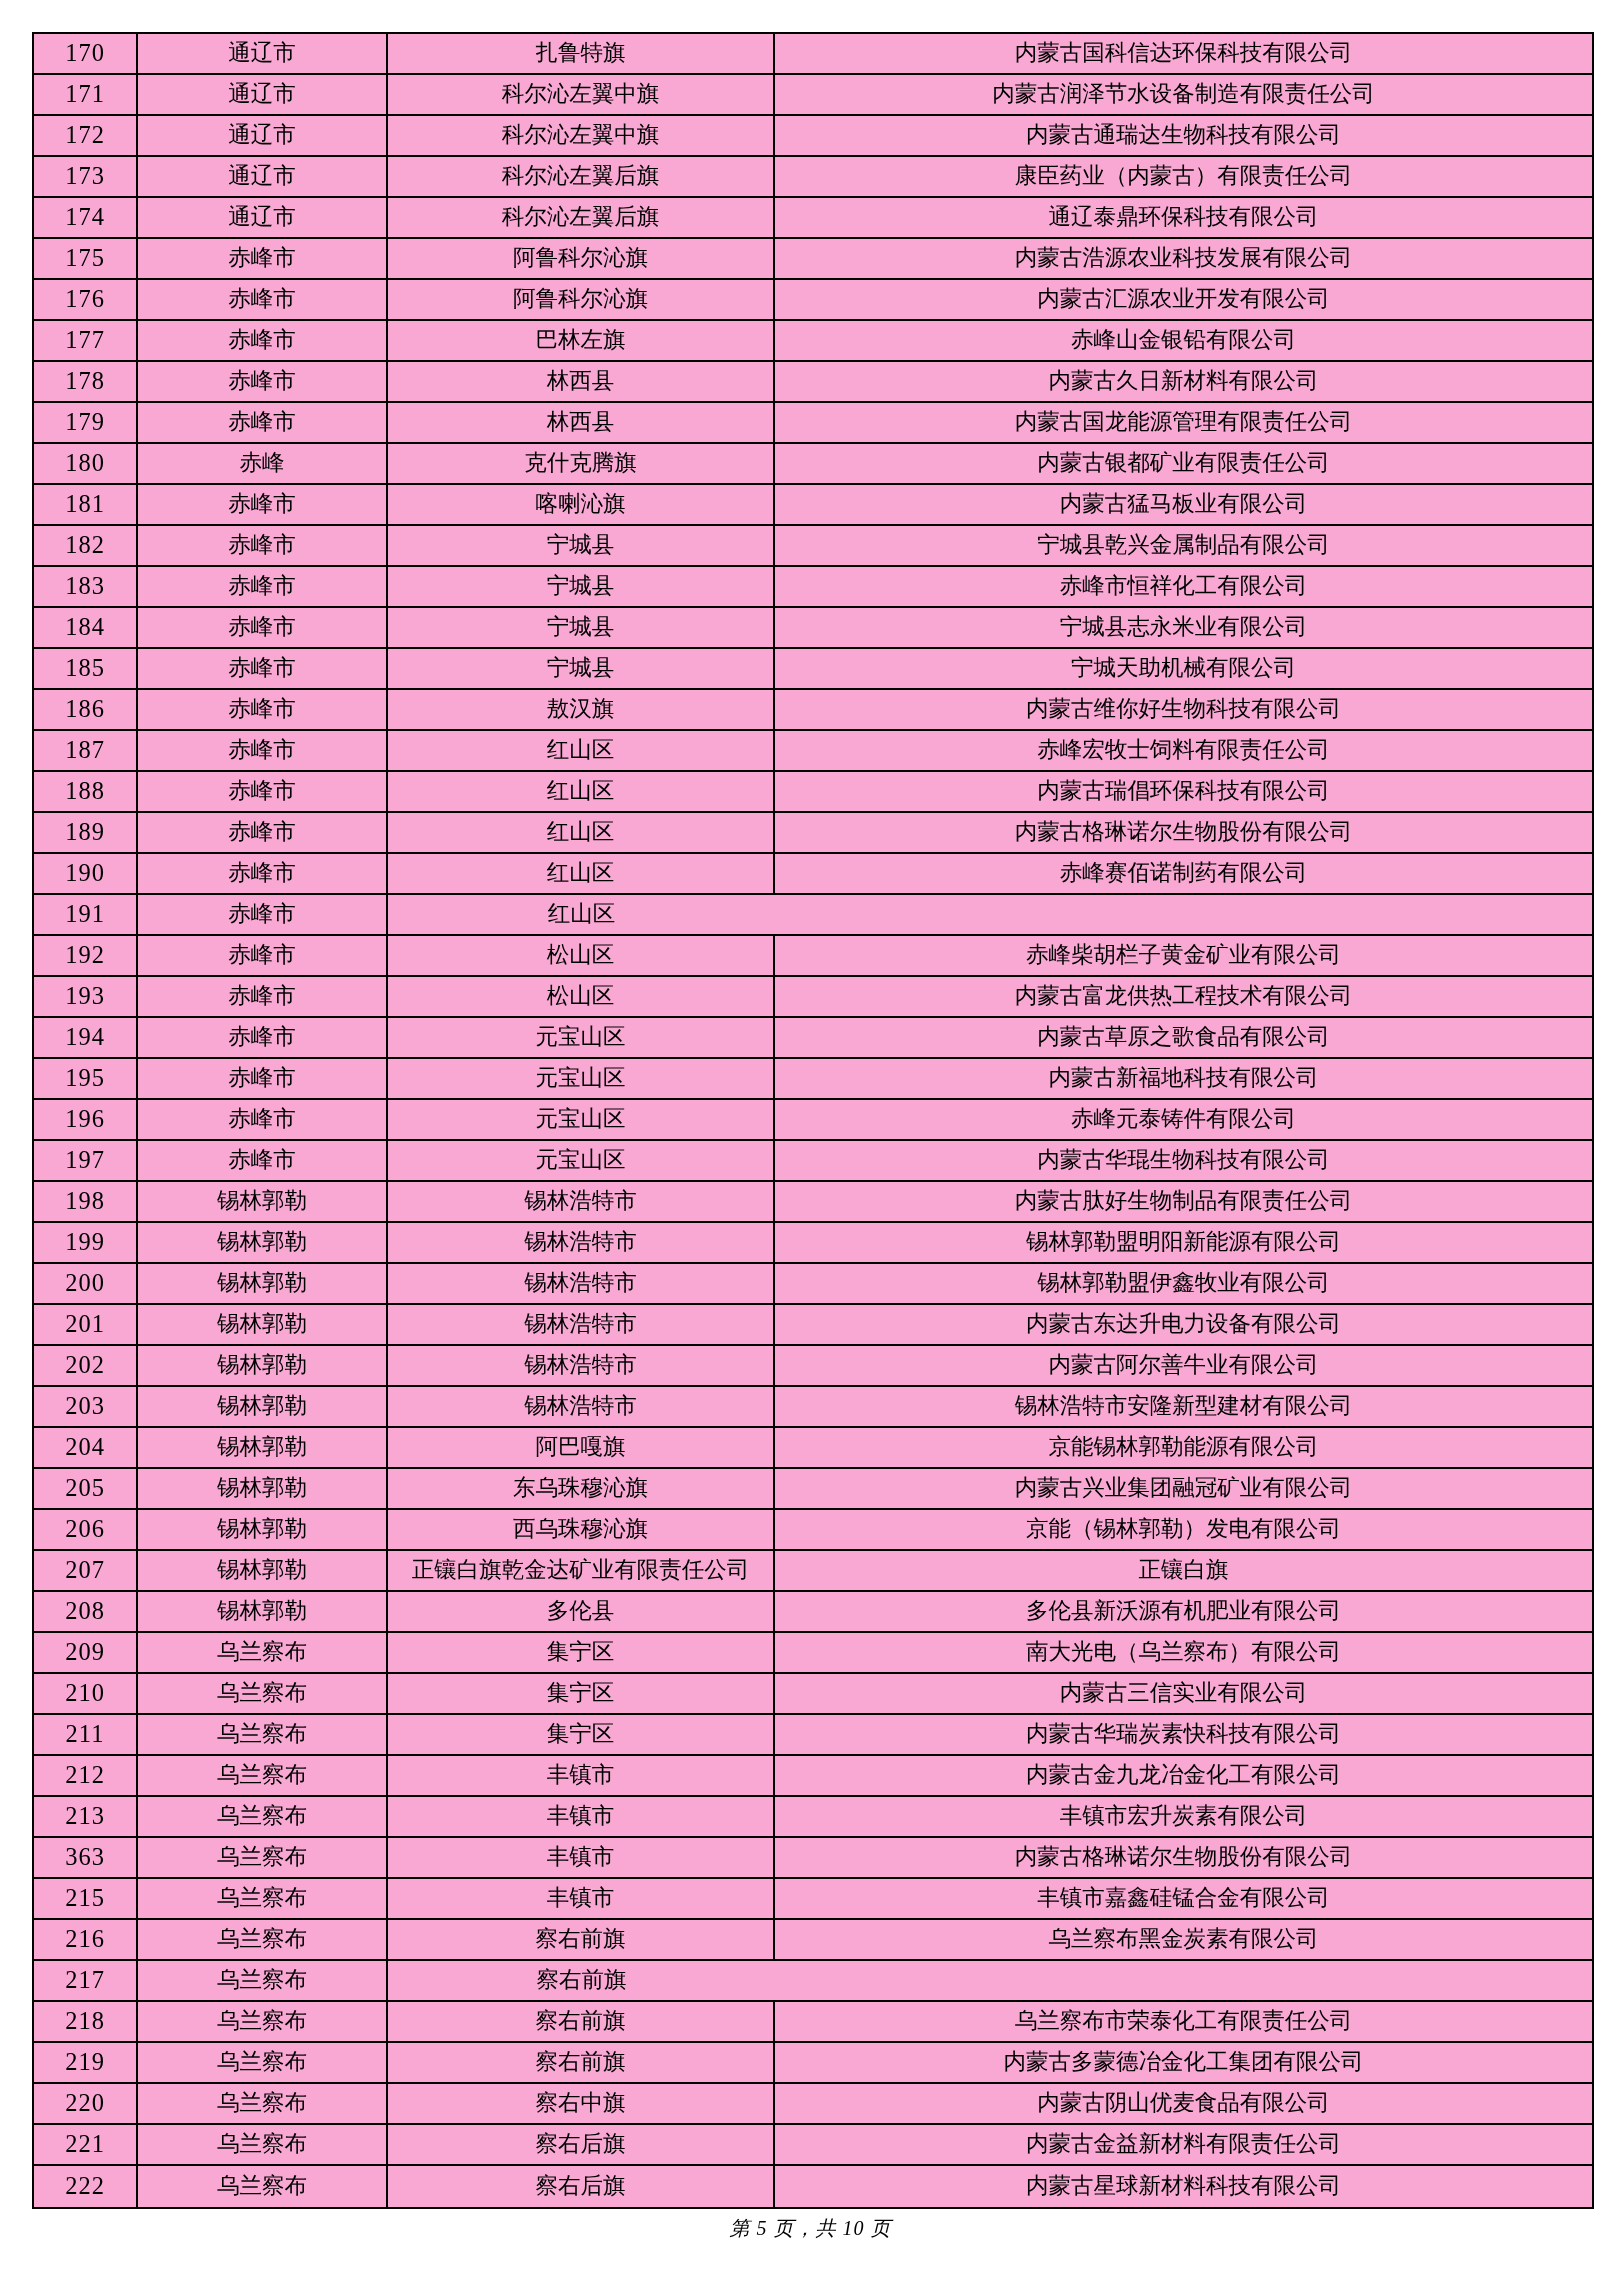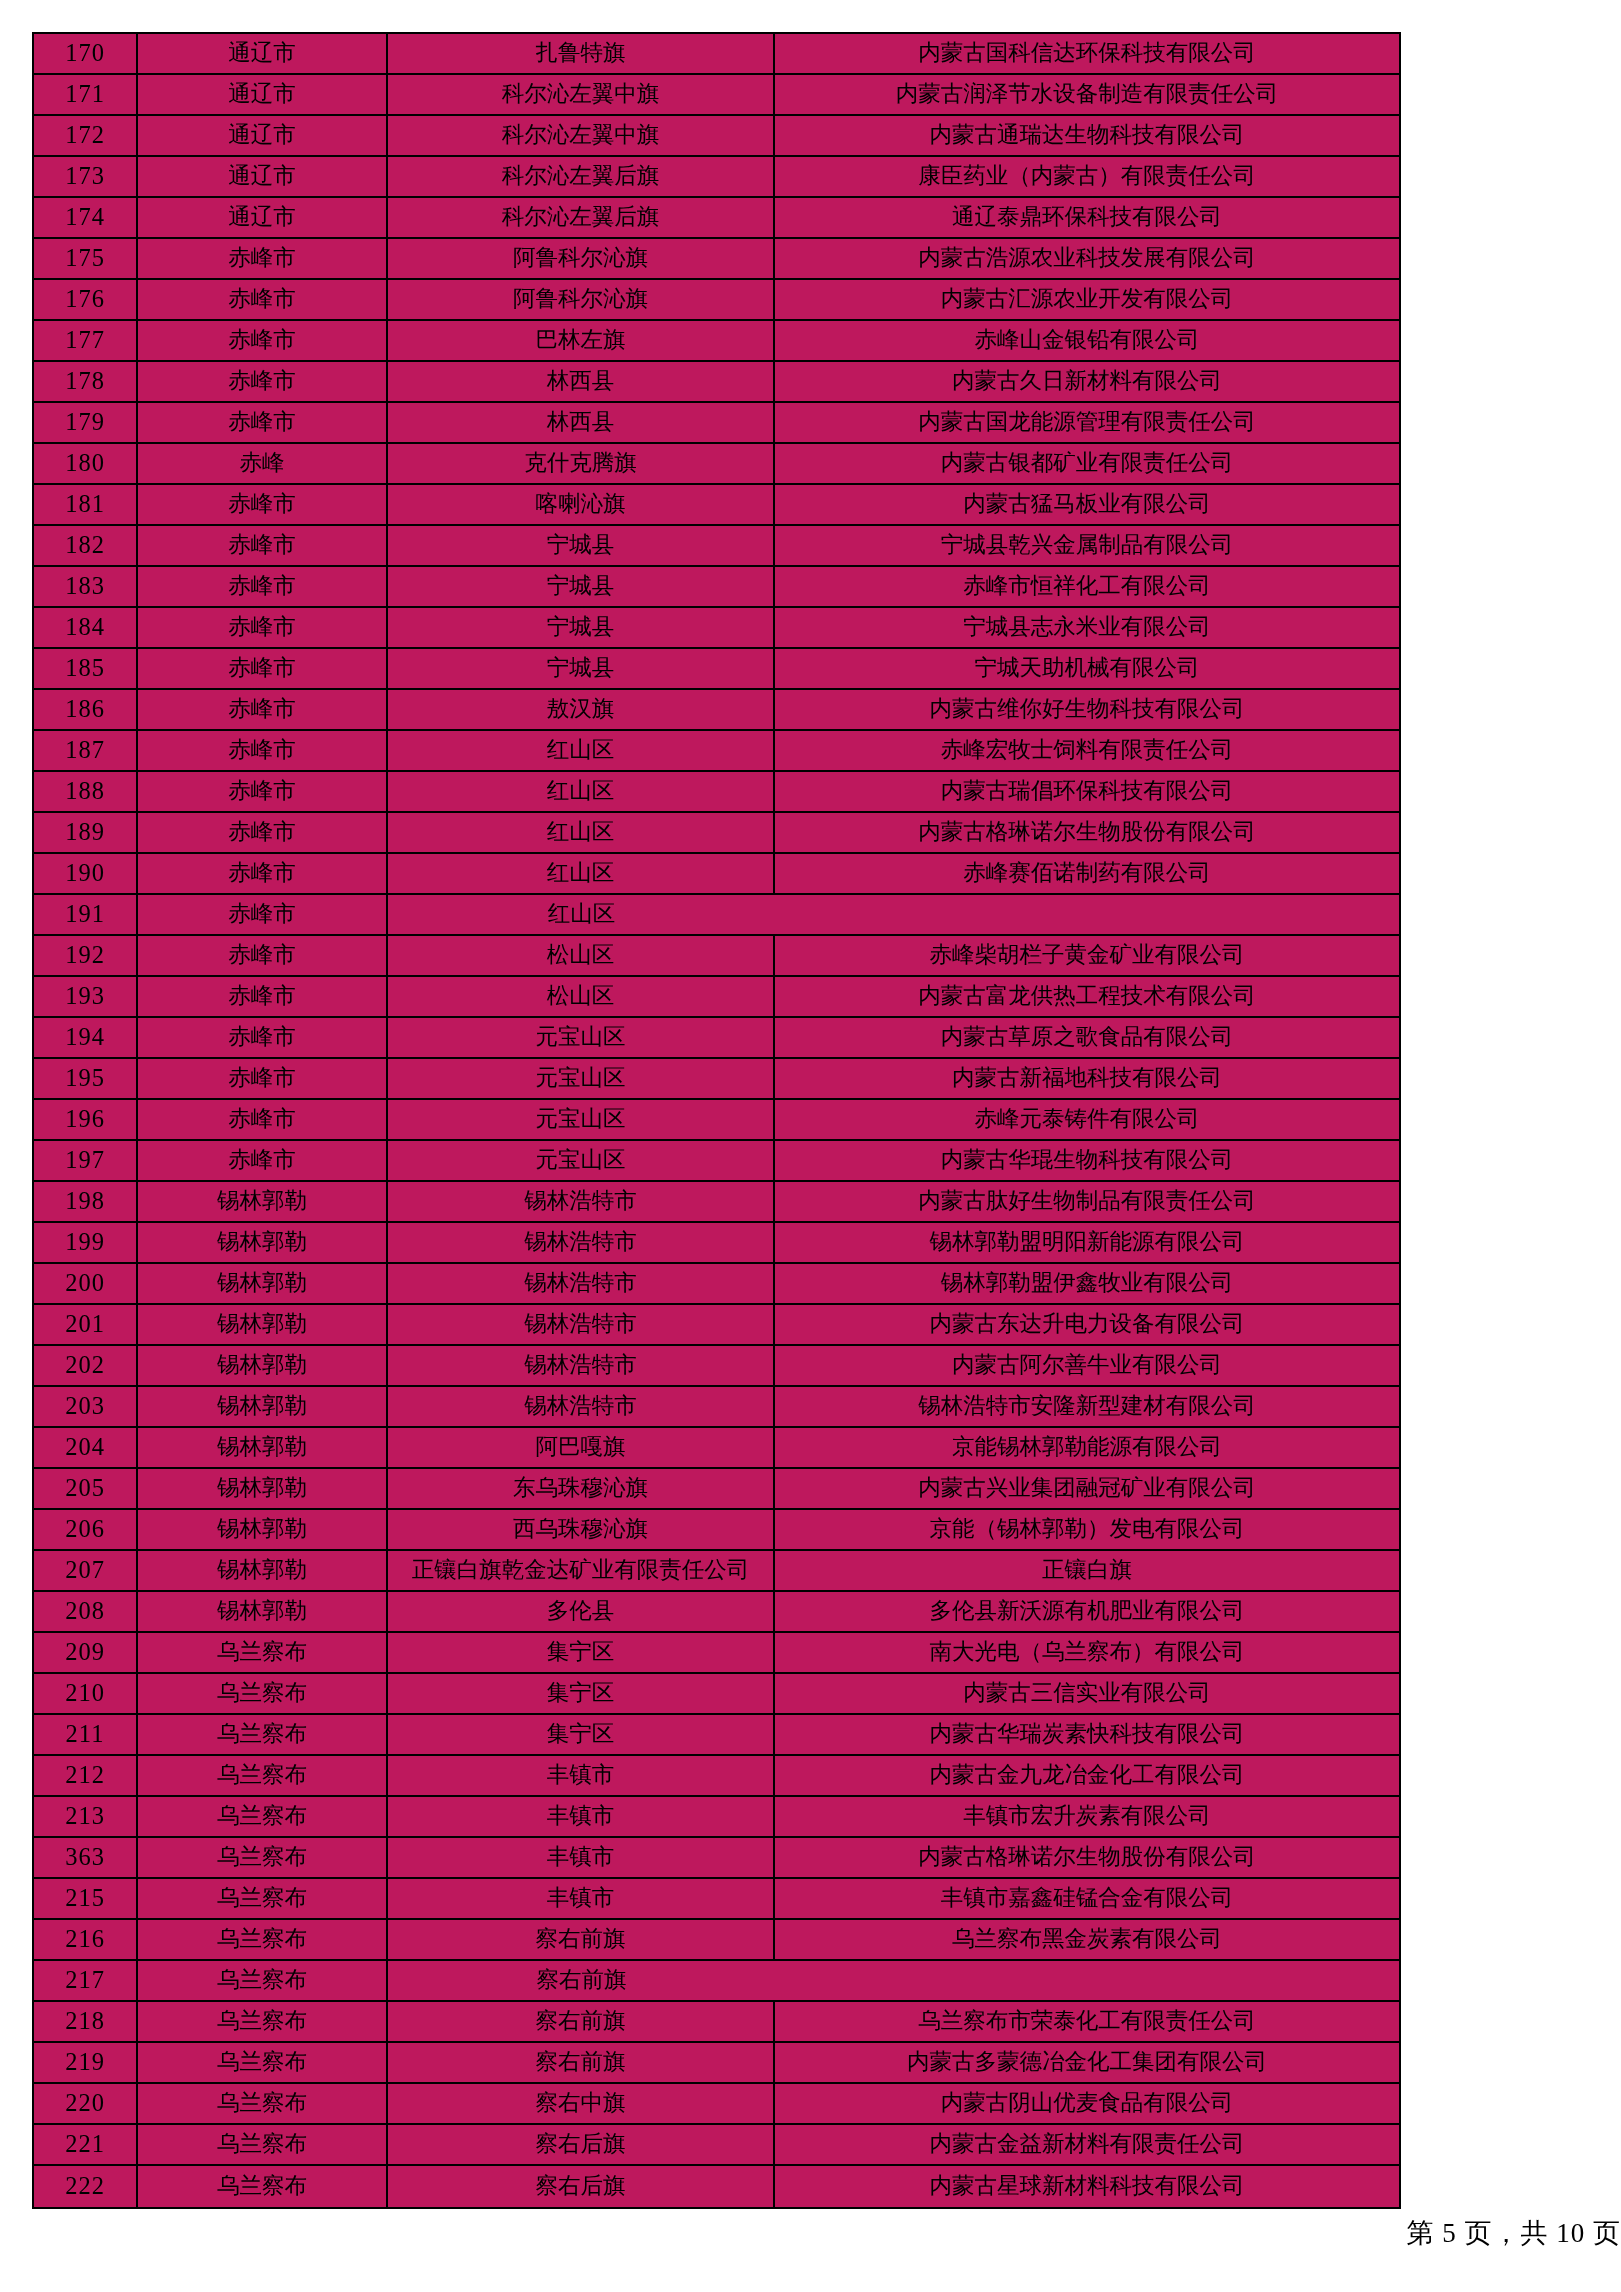--- a/index.html
+++ b/index.html
@@ -12,24 +12,24 @@
     width: 1621px;
     height: 2293px;
     position: relative;
     font-family: "Liberation Serif", "DejaVu Serif", serif;
     color: #000;
   }
   .table-wrap {
     position: absolute;
     left: 32px;
     top: 32px;
-    width: 1369px;
+    width: 1562px;
     box-sizing: border-box;
     border: 2.9px solid #000;
-    background: #be185d;
+    background: #f9a8d4;
   }
   .trow {
     display: grid;
     grid-template-columns: 104px 250px 387px 1fr;
     height: 41px;
     box-sizing: border-box;
     border-bottom: 2px solid #000;
   }
   .trow:last-child { border-bottom: none; }
   .cell {
@@ -46,23 +46,24 @@
   .cell:last-child { border-right: none; }
   .c-no {
     font-size: 24.5px;
     letter-spacing: 1px;
   }
   .page-footer {
     position: absolute;
     top: 2215px;
     left: 0;
     width: 100%;
-    text-align: right;
-    font-size: 27px;
+    text-align: center;
+    font-size: 20px;
     letter-spacing: 1px;
+    font-style: italic;
   }
 </style>
 </head>
 <body>
 
 <div class="table-wrap">
   <div class="trow">
     <div class="cell c-no">170</div>
     <div class="cell">通辽市</div>
     <div class="cell">扎鲁特旗</div>

